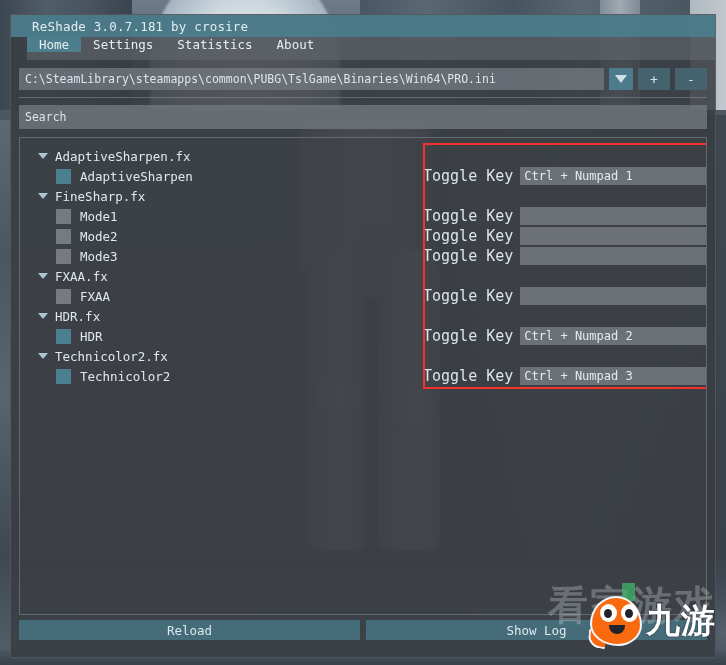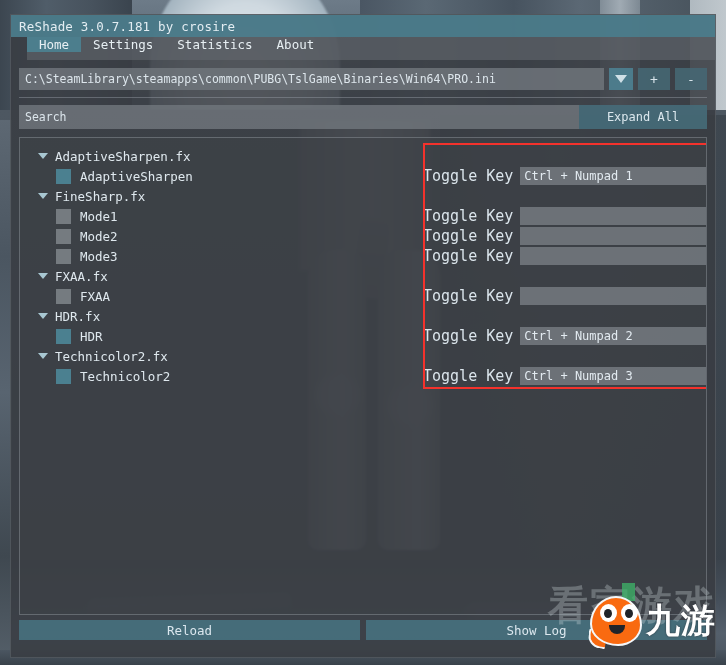--- a/index.html
+++ b/index.html
@@ -156,20 +156,21 @@
     background: rgba(76,129,145,0.88);
     display: flex;
     align-items: center;
     padding-left: 8px;
     flex: 0 0 auto;
   }
   #title-text {
     color: #e3edf2;
     font-size: 12.5px;
     letter-spacing: .2px;
+    margin-left: 13px;
   }
 
   
   #tab-bar {
     height: 23px;
     background: rgba(98,104,110,0.62);
     display: flex;
     align-items: flex-start;
     flex: 0 0 auto;
     margin-left: 16px;
@@ -512,21 +513,20 @@
         <span class="tri-down"></span>
       </div>
       <div class="preset-sq-btn">+</div>
       <div class="preset-sq-btn">-</div>
     </div>
 
     <div id="sep-line"></div>
 
     <div id="search-row">
       <input id="search-input" type="text" placeholder="Search" style="">
-      <div id="expand-all-btn">Expand All</div>
     </div>
 
     <div id="tech-panel">
       <div id="tech-inner">
 
         <div id="tech-tree">
 
           <div class="tree-row group">
             <span class="arrow-down"></span>
             <span>AdaptiveSharpen.fx</span>

